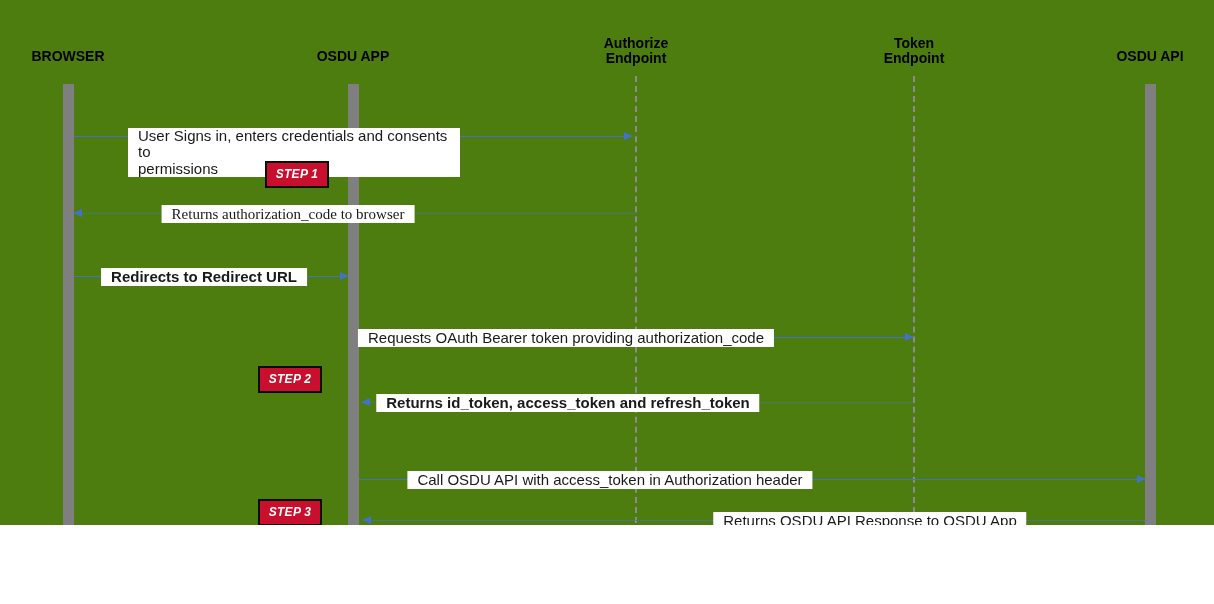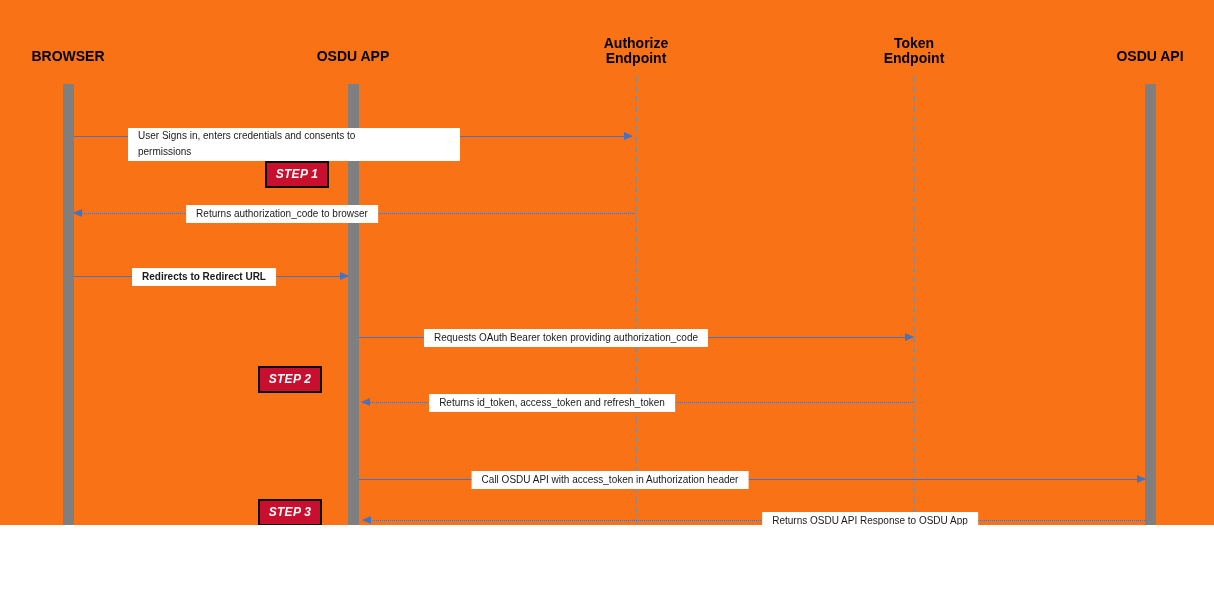--- a/index.html
+++ b/index.html
@@ -1,38 +1,38 @@
 <!DOCTYPE html>
 <html><head>
 <meta charset="utf-8">
 <style>
   html,body{margin:0;padding:0;background:#ffffff;}
   #canvas{
-    position:relative;width:1214px;height:525px;background:#f97316;overflow:hidden;
+    position:relative;width:1214px;height:525px;background:#4d7c0f;overflow:hidden;
     font-family:"Liberation Sans","DejaVu Sans",sans-serif;color:#111;
   }
   .actor-label{
     position:absolute;width:140px;text-align:center;font-weight:bold;
     font-size:14px;line-height:15px;color:#000;white-space:pre-line;
   }
   .bar{position:absolute;width:11px;background:#7f7f7f;}
   .dashline{position:absolute;width:0;border-left:2px dashed #8c8c8c;}
   .msg{position:absolute;height:0;}
   .msg.solid{border-top:1.6px solid #4472C4;}
   .msg.dotted{border-top:1.6px dotted #4472C4;}
   .arrow-r{position:absolute;right:-1px;top:-5.5px;width:0;height:0;
     border-top:4.5px solid transparent;border-bottom:4.5px solid transparent;
     border-left:9px solid #4472C4;}
   .arrow-l{position:absolute;left:-1px;top:-5.5px;width:0;height:0;
     border-top:4.5px solid transparent;border-bottom:4.5px solid transparent;
     border-right:9px solid #4472C4;}
   .msg-label{
     position:absolute;top:-9.5px;transform:translateX(-50%);
     background:#ffffff;padding:0 10px;white-space:nowrap;
-    font-size:10px;line-height:18px;color:#1a1a1a;
+    font-size:15px;line-height:18px;color:#1a1a1a;
   }
   .msg-label.wrap{
     transform:none;white-space:pre-line;text-align:left;
     width:312px;top:-9.5px;line-height:16.5px;
   }
   .step-badge{
     position:absolute;width:60px;height:23px;background:#C8102E;
     border:2px solid #0a0a0a;color:#ffffff;font-weight:bold;font-style:italic;
     font-size:12px;line-height:23px;text-align:center;letter-spacing:.3px;
   }
@@ -59,38 +59,38 @@
   <div class="msg solid" style="left:74px;top:136px;width:558px;">
     <div class="arrow-r"></div>
     <div class="msg-label wrap" style="left:54px;">User Signs in, enters credentials and consents to
 permissions</div>
   </div>
 
   <div class="step-badge" style="left:265px;top:161px;">STEP 1</div>
 
   <div class="msg dotted" style="left:74px;top:213px;width:561px;">
     <div class="arrow-l"></div>
-    <div class="msg-label" style="left:208px;">Returns authorization_code to browser</div>
+    <div class="msg-label" style="left:214px;font-family:Liberation Serif, serif;">Returns authorization_code to browser</div>
   </div>
 
   <div class="msg solid" style="left:74px;top:276px;width:274px;">
     <div class="arrow-r"></div>
     <div class="msg-label" style="left:130px;font-weight:bold;">Redirects to Redirect URL</div>
   </div>
 
   <div class="msg solid" style="left:359px;top:337px;width:554px;">
     <div class="arrow-r"></div>
     <div class="msg-label" style="left:207px;">Requests OAuth Bearer token providing authorization_code</div>
   </div>
 
   <div class="step-badge" style="left:258px;top:366px;">STEP 2</div>
 
   <div class="msg dotted" style="left:362px;top:402px;width:551px;">
     <div class="arrow-l"></div>
-    <div class="msg-label" style="left:190px;">Returns id_token, access_token and refresh_token</div>
+    <div class="msg-label" style="left:206px;font-weight:bold;">Returns id_token, access_token and refresh_token</div>
   </div>
 
   <div class="msg solid" style="left:359px;top:479px;width:786px;">
     <div class="arrow-r"></div>
     <div class="msg-label" style="left:251px;">Call OSDU API with access_token in Authorization header</div>
   </div>
 
   <div class="step-badge" style="left:258px;top:499px;">STEP 3</div>
 
   <div class="msg dotted" style="left:363px;top:520px;width:784px;">

